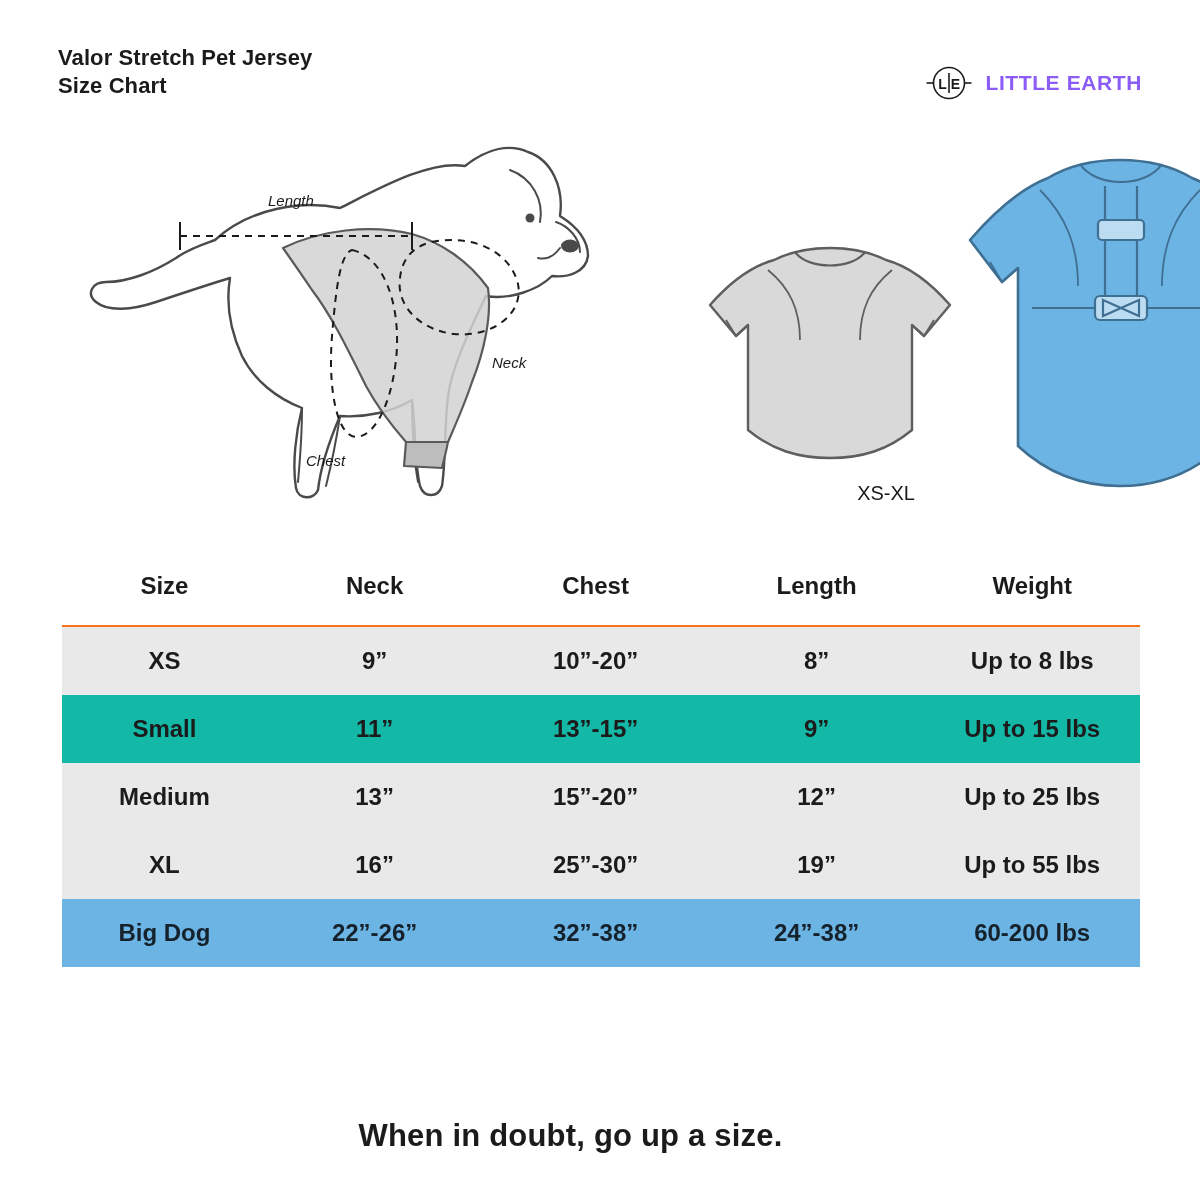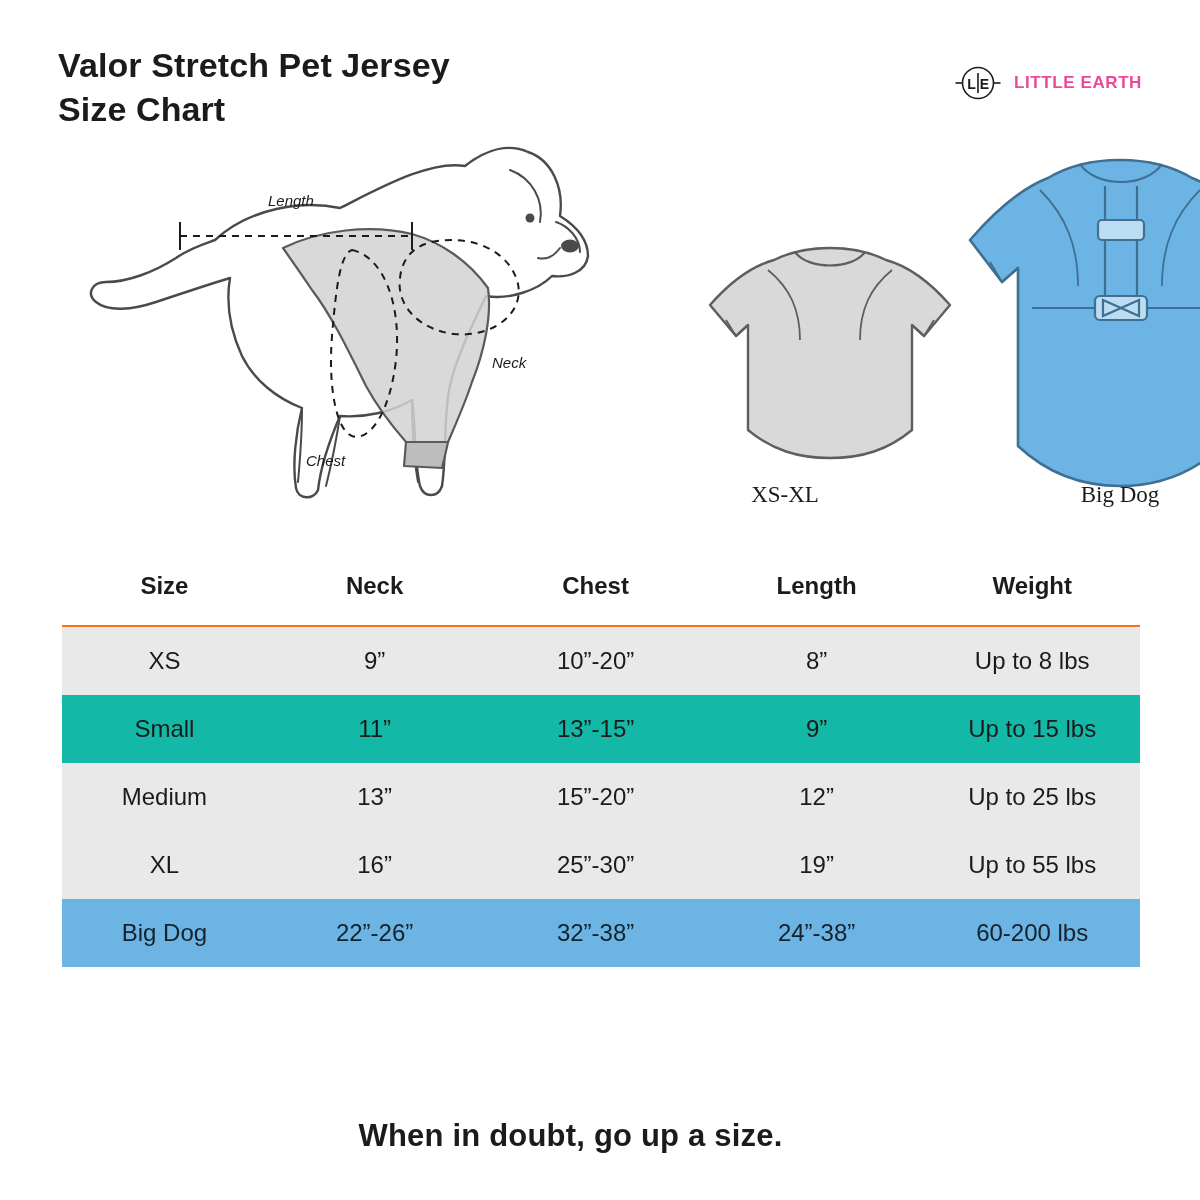--- a/index.html
+++ b/index.html
@@ -25,21 +25,21 @@
 
   
   .header {
     position: absolute;
     top: 44px;
     left: 58px;
     right: 58px;
     height: 92px;
   }
   .title {
-    font-size: 34px;
+    font-size: 22px;
     font-weight: bold;
     line-height: 1.28;
     letter-spacing: 0.1px;
     margin: 0;
     color: #1b1b1b;
   }
   .title-line2 { display: block; }
 
   .brand {
     position: absolute;
@@ -48,24 +48,24 @@
     display: flex;
     align-items: center;
     gap: 13px;
   }
   .brand-mark {
     width: 46px;
     height: 46px;
     position: relative;
   }
   .brand-text {
-    font-size: 17px;
+    font-size: 21px;
     font-weight: bold;
     letter-spacing: 0.6px;
-    color: #ec4899;
+    color: #8b5cf6;
     white-space: nowrap;
   }
 
   
   .illustrations {
     position: absolute;
     top: 130px;
     left: 40px;
     right: 40px;
     height: 400px;
@@ -79,25 +79,24 @@
   }
   .jersey-illu {
     position: absolute;
     left: 600px;
     top: 0;
     width: 560px;
     height: 400px;
   }
   .illu-caption {
     position: absolute;
-    font-size: 23px;
-    color: #1b1b1b;
-    text-align: center;
+    font-size: 20px;
+    color: #1b1b1b;
+    text-align: right;
     top: 352px;
-    font-family: Liberation Serif, serif;
   }
   .cap-small { left: 615px; width: 240px; }
   .cap-big { left: 860px; width: 260px; }
 
   
   .size-table {
     position: absolute;
     top: 555px;
     left: 62px;
     width: 1078px;
@@ -105,21 +104,21 @@
     table-layout: fixed;
   }
   .size-table th,
   .size-table td {
     text-align: center;
     font-size: 24px;
     color: #1b1b1b;
     padding: 0;
     height: 68px;
     vertical-align: middle;
-    font-weight: normal;
+    font-weight: bold;
   }
   .size-table thead th {
     font-weight: bold;
     font-size: 24px;
     height: 62px;
     border-bottom: 2px solid #f97316;
     padding-bottom: 8px;
   }
   .size-table tbody tr.odd td { background: #e9e9e9; }
   .size-table tbody tr.even td { background: #14b8a6; }

